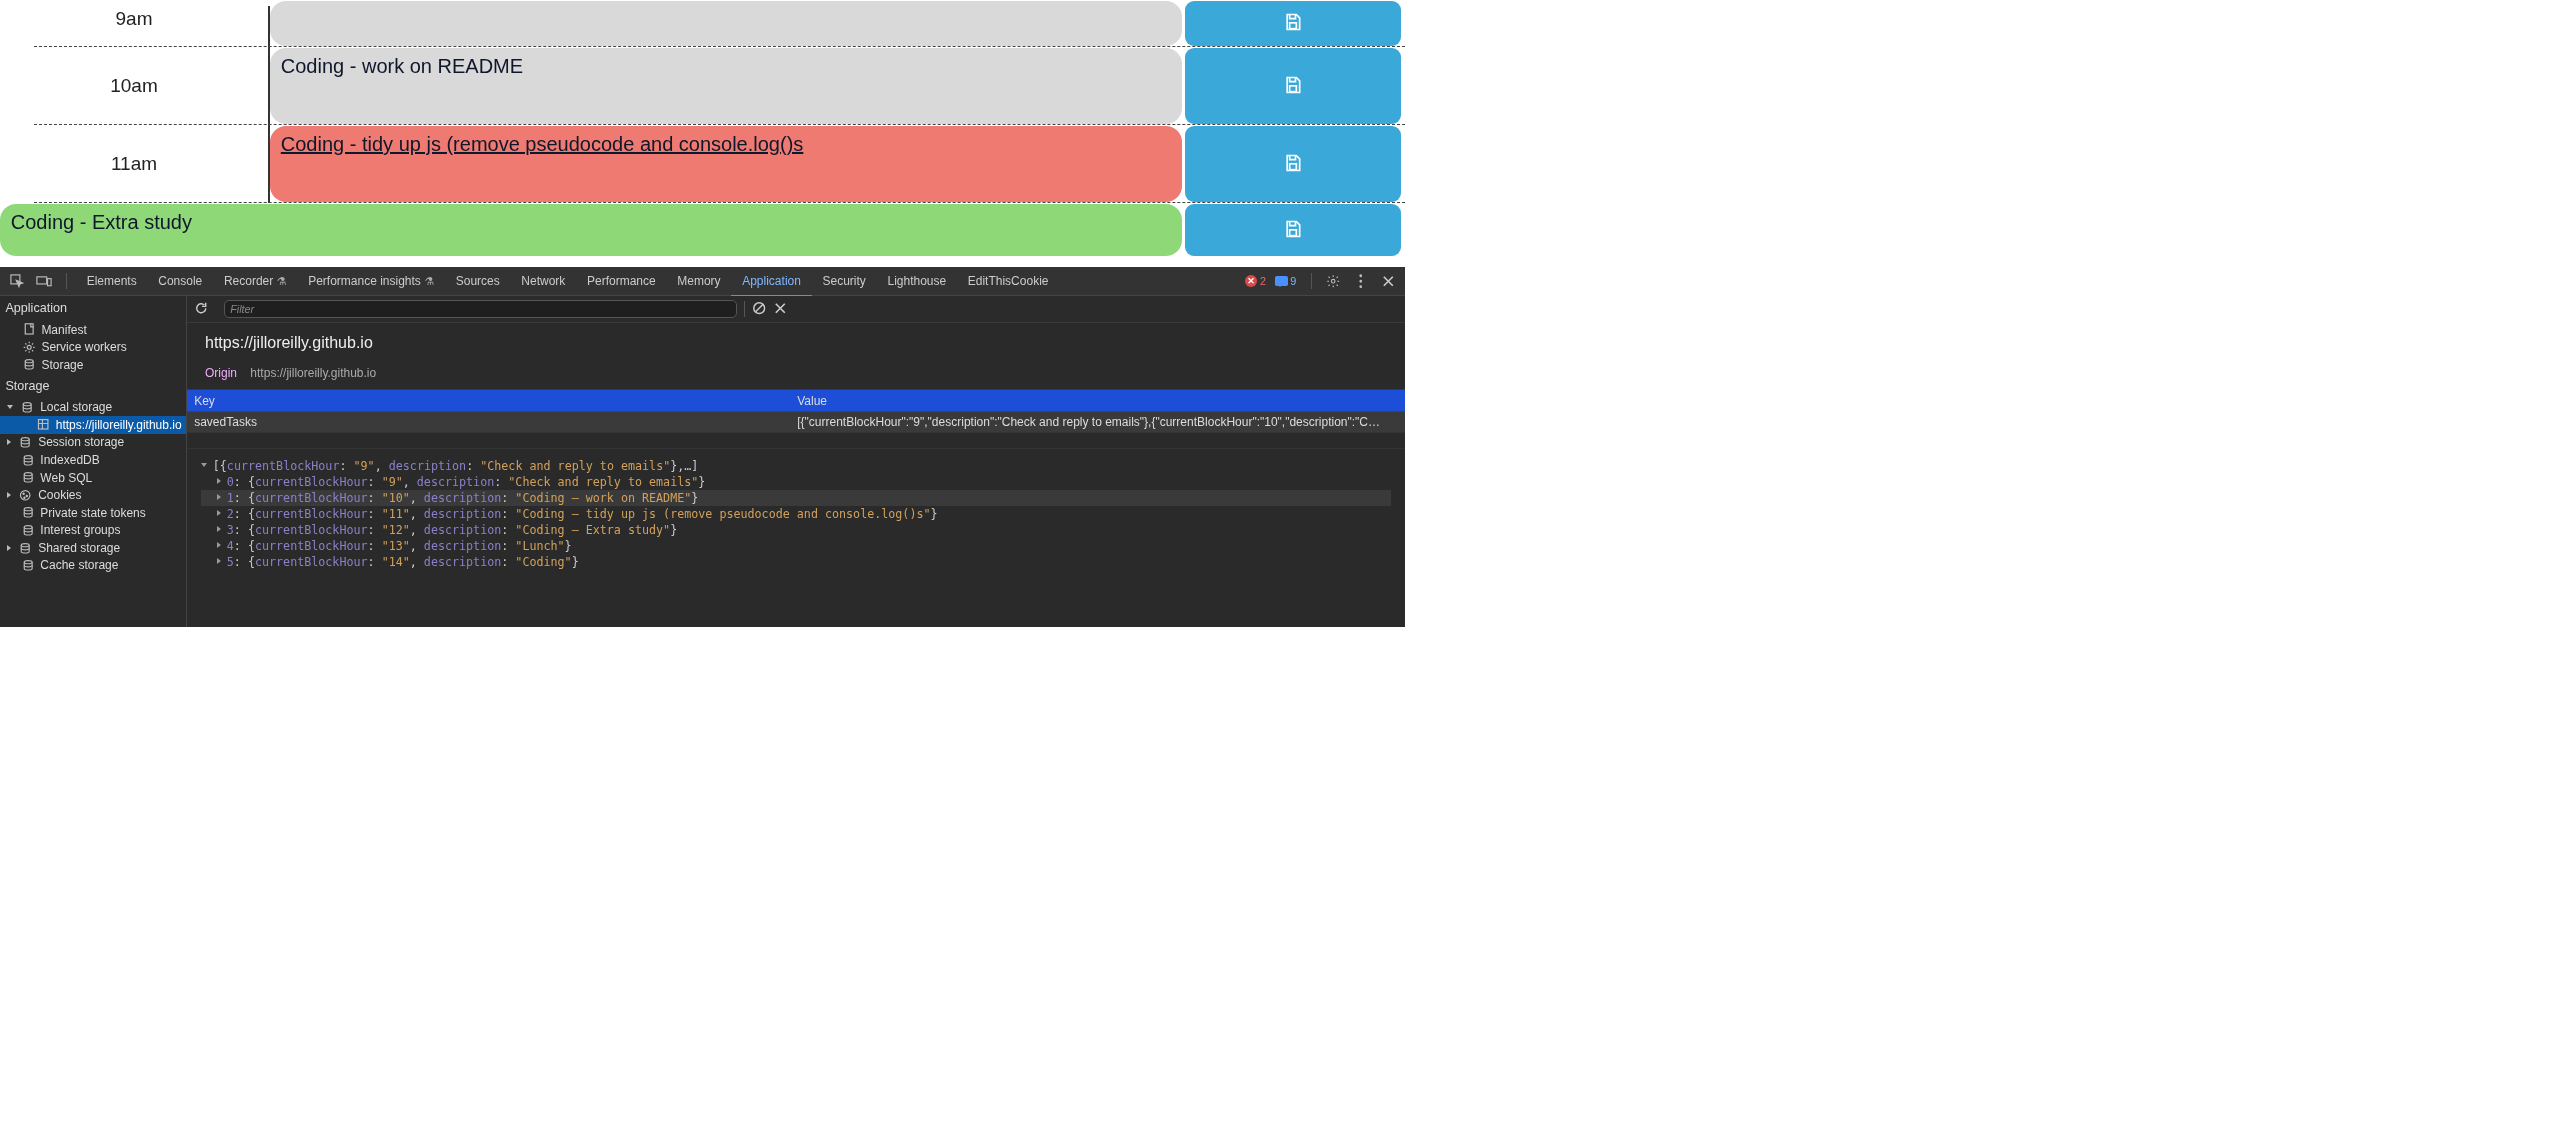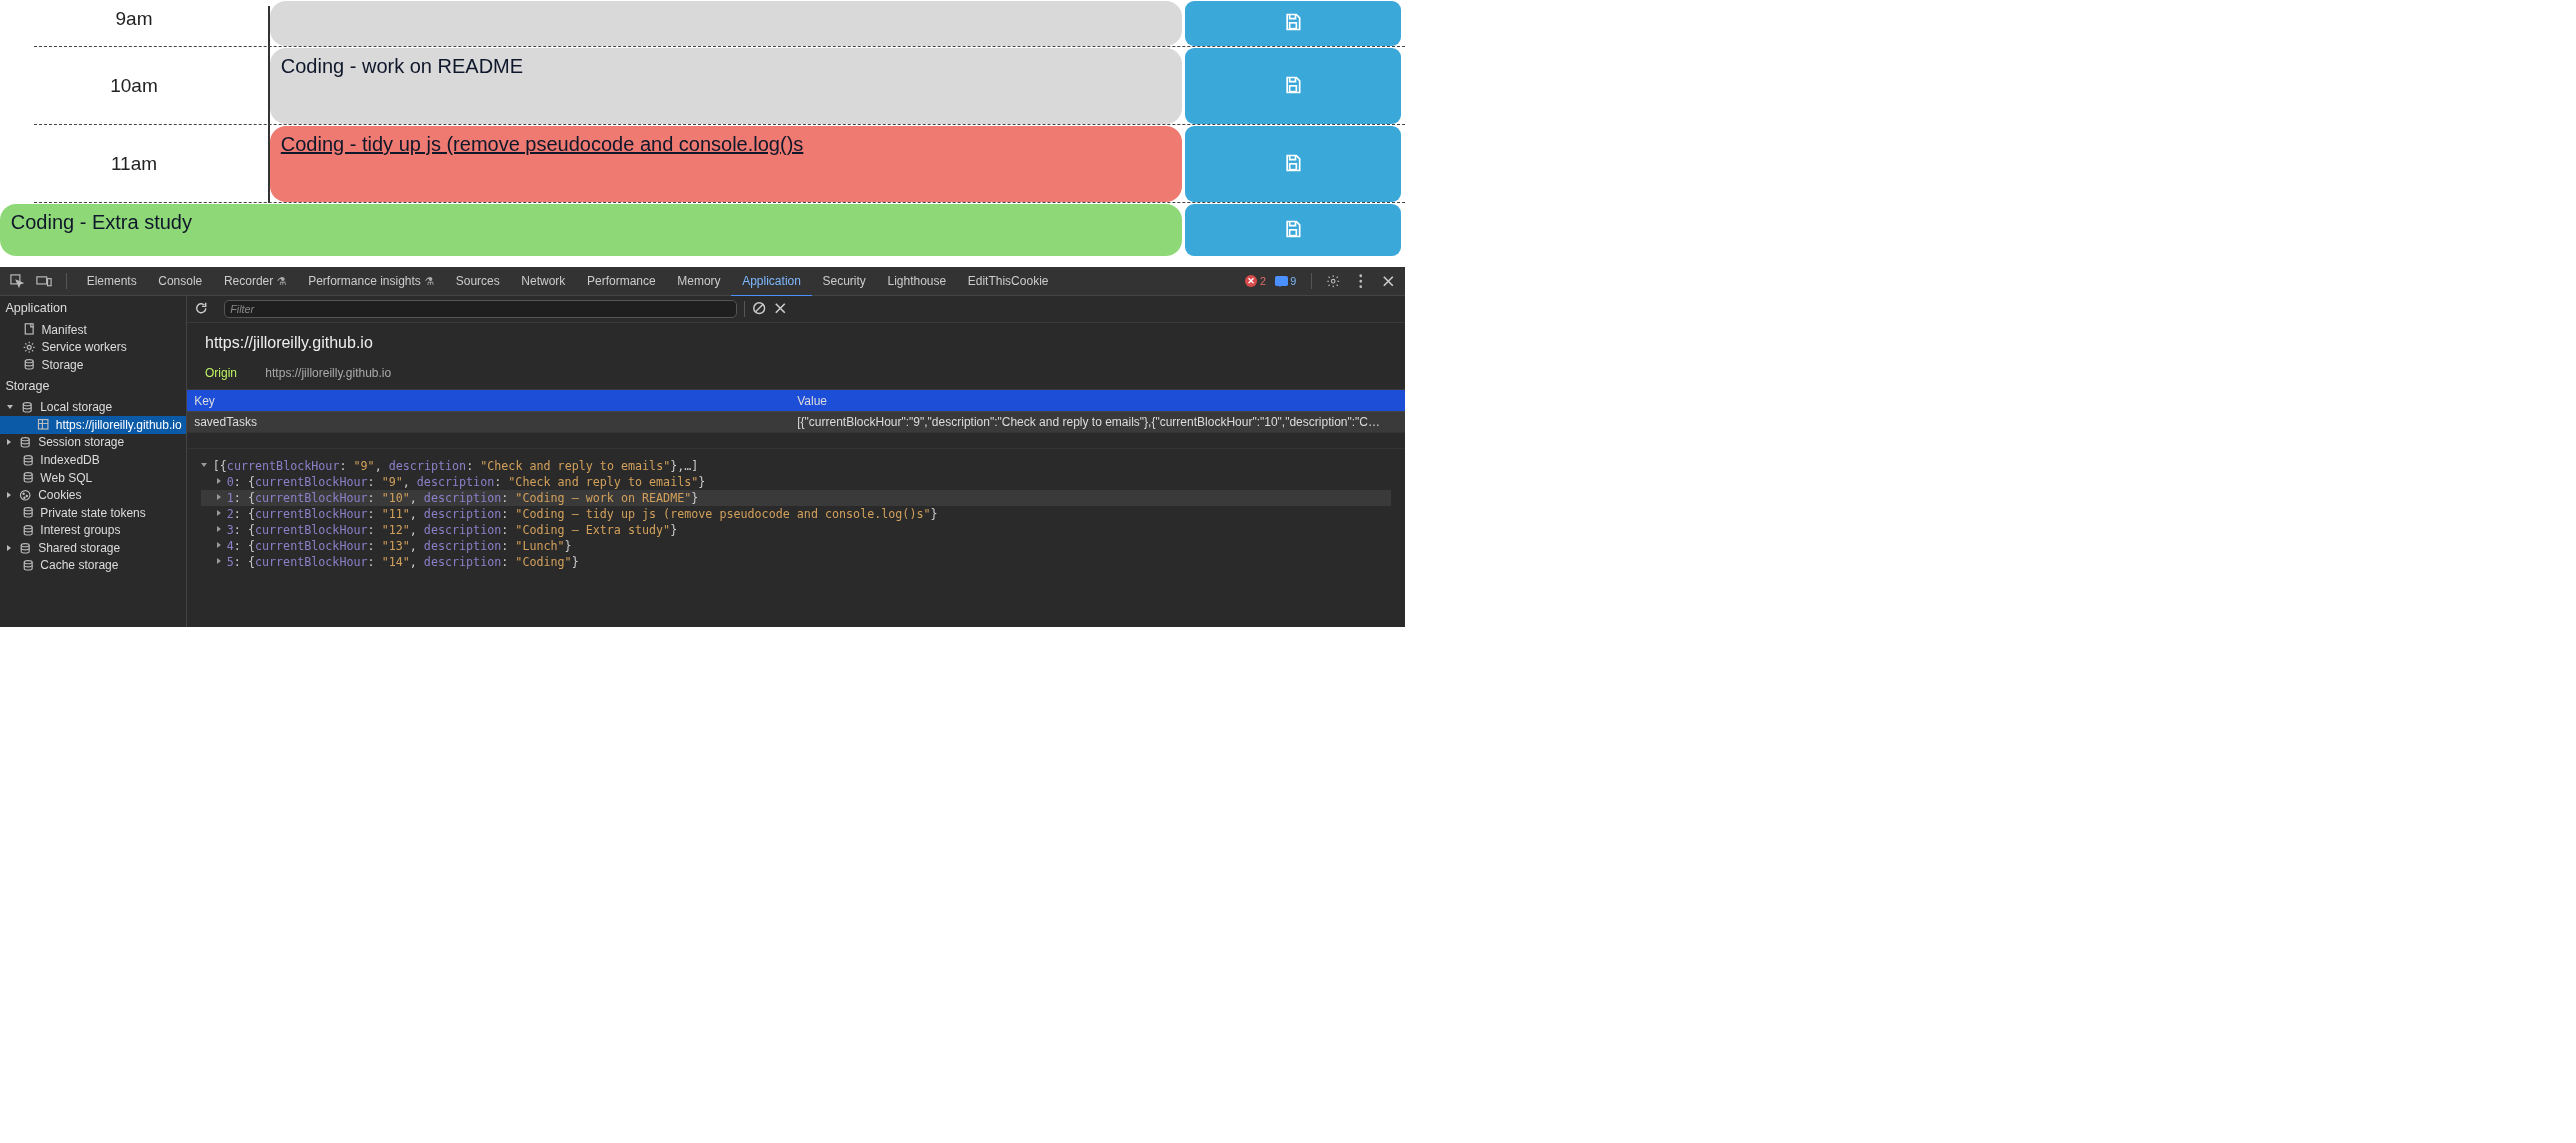--- a/index.html
+++ b/index.html
@@ -191,21 +191,21 @@
     padding: 10.8px 18px 9px 18px;
     color:#eee;
     font-size: 16px;
   }
   .origin-sub {
     padding: 5.4px 18px 9px 18px;
     color:#aaa;
     font-size:12px;
     border-bottom:0.9px solid #3a3a3a;
   }
-  .origin-sub .lbl{color:#bef264;margin-right:25px;}
+  .origin-sub .lbl{color:#f0abfc;margin-right:10px;}
 
   .kv-table{width:100%;border-collapse:collapse;table-layout:fixed;}
   .kv-table th{
     text-align:left;font-weight:normal;color:#ddd;
     background:#1d4ed8;
     border-bottom:0.9px solid #444;
     padding:3.6px 7.2px; font-size:12px;
   }
   .kv-table td{
     padding:2.7px 7.2px;font-size:12px;color:#ddd;

